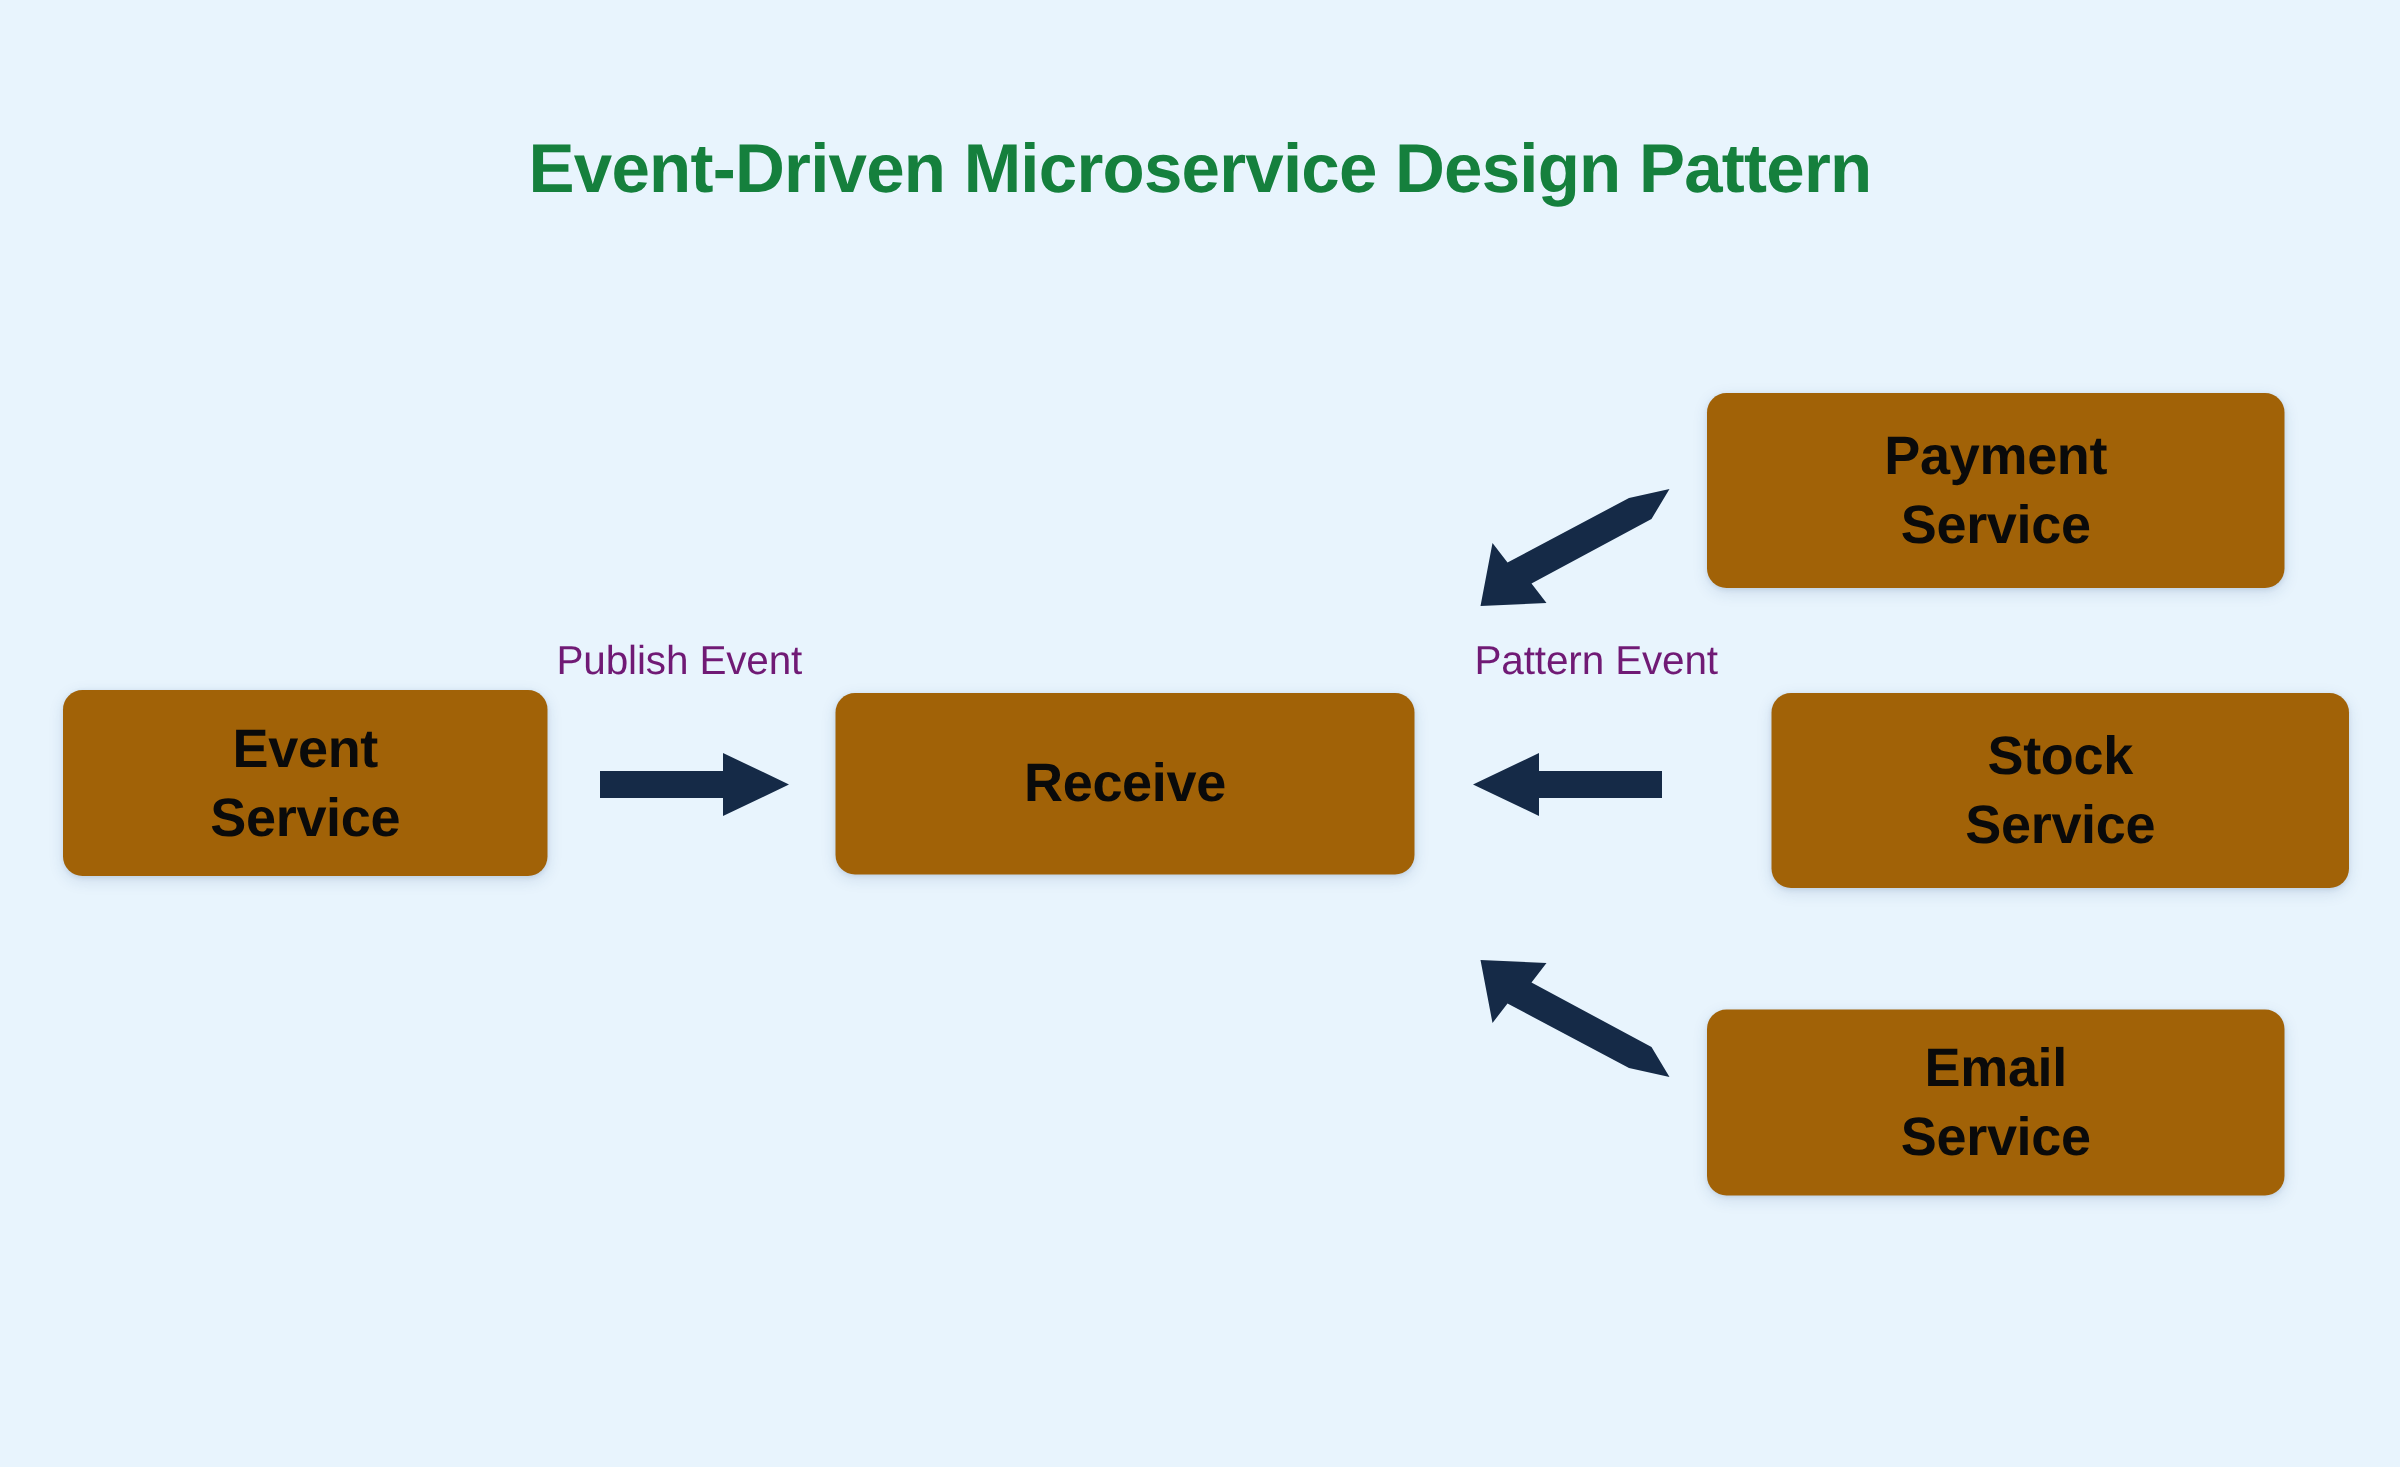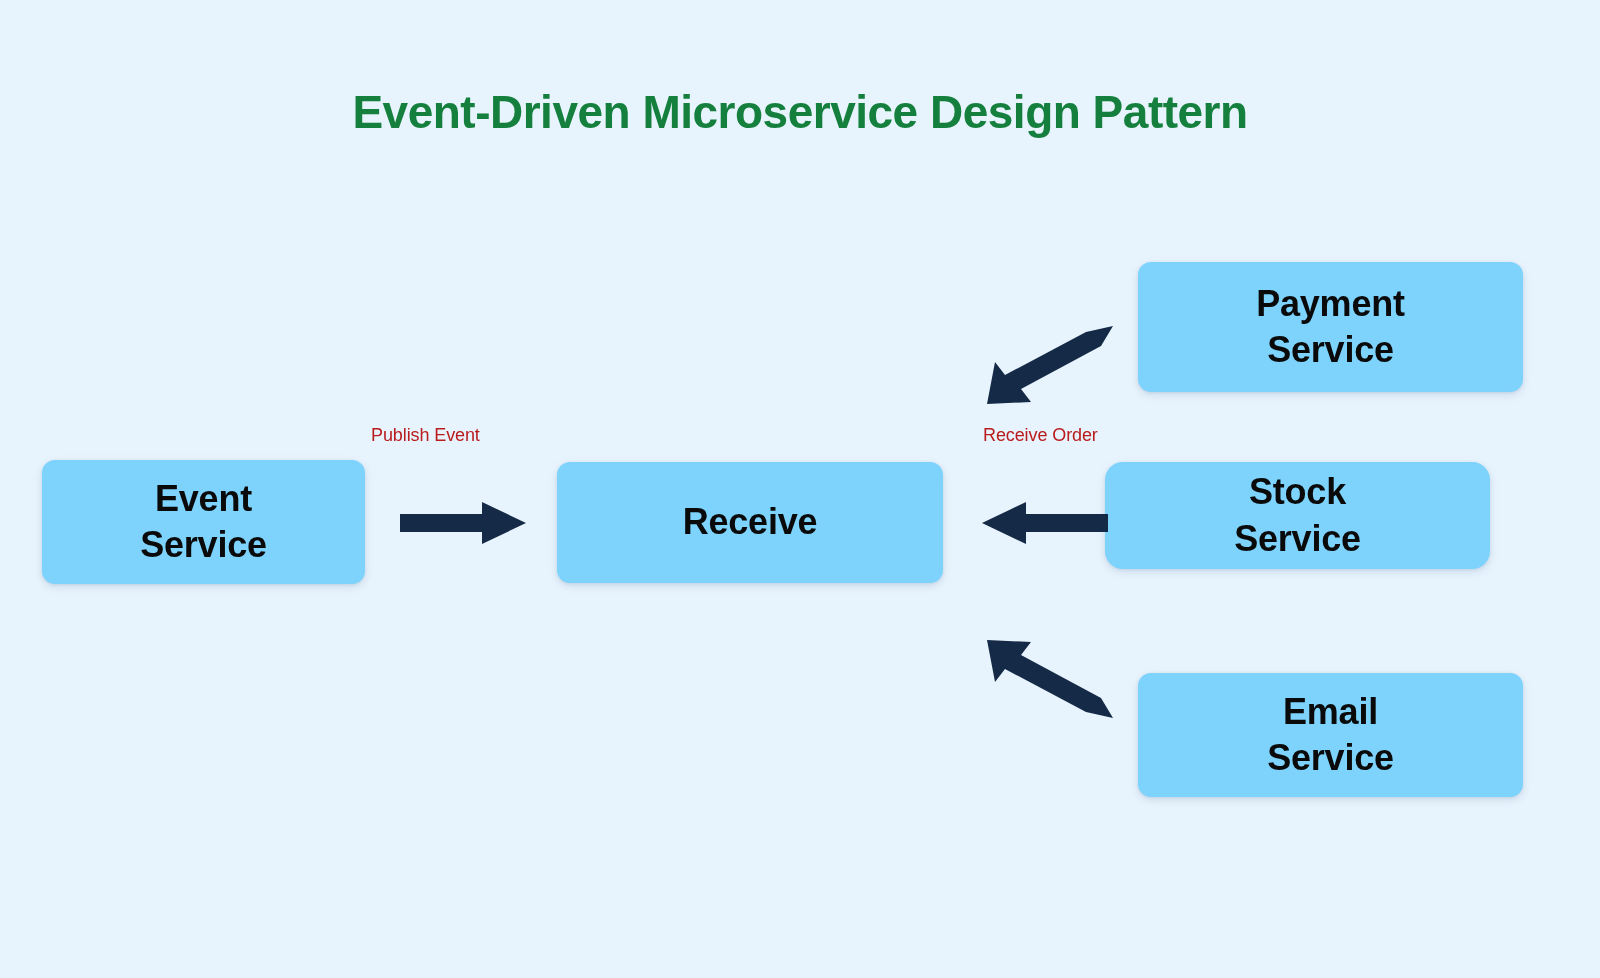--- a/index.html
+++ b/index.html
@@ -32,21 +32,21 @@
     font-weight: bold;
     color: #15803d;
     letter-spacing: -0.5px;
     line-height: 1.15;
     white-space: nowrap;
   }
 
   
   .node {
     position: absolute;
-    background: #7dd3fc;
+    background: #a16207;
     border-radius: 13px;
     box-shadow: 0 3px 10px rgba(33, 73, 120, 0.13),
                 0 1px 3px rgba(33, 73, 120, 0.10);
     display: flex;
     align-items: center;
     justify-content: center;
     text-align: center;
   }
   .node-label {
     font-size: 36px;
@@ -55,29 +55,29 @@
     line-height: 1.28;
     letter-spacing: -0.2px;
   }
   .node-label .ln {
     display: block;
   }
 
   #node-order   { left: 42px;   top: 460px; width: 323px; height: 124px; }
   #node-broker  { left: 557px;  top: 462px; width: 386px; height: 121px; }
   #node-payment { left: 1138px; top: 262px; width: 385px; height: 130px; }
-  #node-stock   { left: 1105px; top: 462px; width: 385px; height: 107px; border-radius: 18px; }
+  #node-stock   { left: 1181px; top: 462px; width: 385px; height: 130px; }
   #node-email   { left: 1138px; top: 673px; width: 385px; height: 124px; }
 
   
   .edge-label {
     position: absolute;
-    font-size: 18px;
+    font-size: 27px;
     font-weight: normal;
-    color: #b91c1c;
+    color: #701a75;
     white-space: nowrap;
     letter-spacing: -0.1px;
   }
   #label-publish { left: 371px; top: 425px; }
   #label-receive { left: 983px; top: 425px; }
 
   
   .arrow-svg {
     position: absolute;
     overflow: visible;
@@ -123,21 +123,21 @@
 
   <div class="node" id="node-email">
     <div class="node-label">
       <span class="ln">Email</span>
       <span class="ln">Service</span>
     </div>
   </div>
 
   <div class="edge-label" id="label-publish">Publish Event</div>
 
-  <div class="edge-label" id="label-receive">Receive Order</div>
+  <div class="edge-label" id="label-receive">Pattern Event</div>
 
   <svg class="arrow-svg" id="arrow-publish" viewBox="0 0 130 56">
     <polygon points="2,19 84,19 84,7 128,28 84,49 84,37 2,37" fill="#152a47"></polygon>
   </svg>
 
   <svg class="arrow-svg" id="arrow-stock" viewBox="0 0 132 56">
     <polygon points="130,19 48,19 48,7 4,28 48,49 48,37 130,37" fill="#152a47"></polygon>
   </svg>
 
   <svg class="arrow-svg" id="arrow-payment" viewBox="0 0 140 92">

